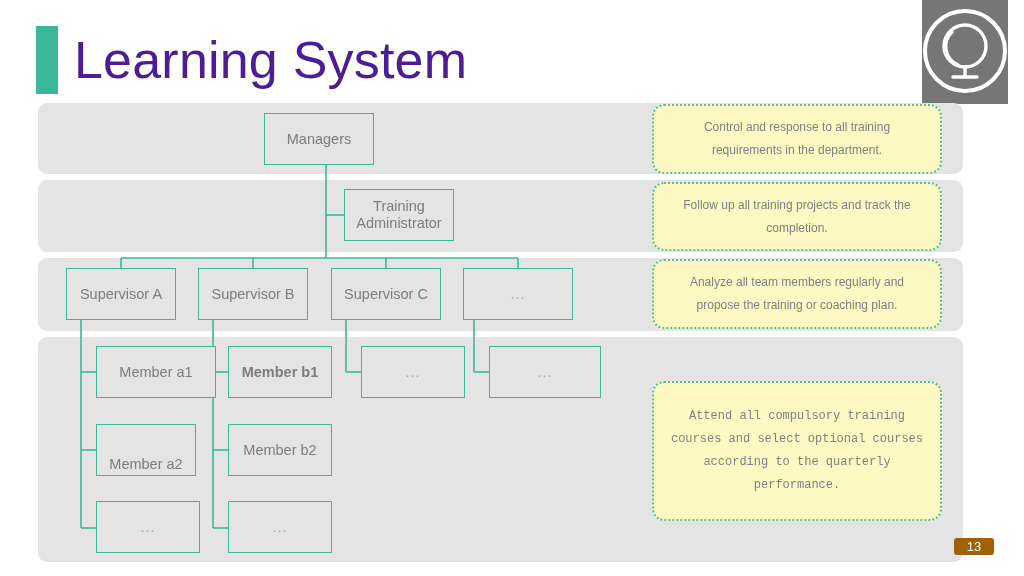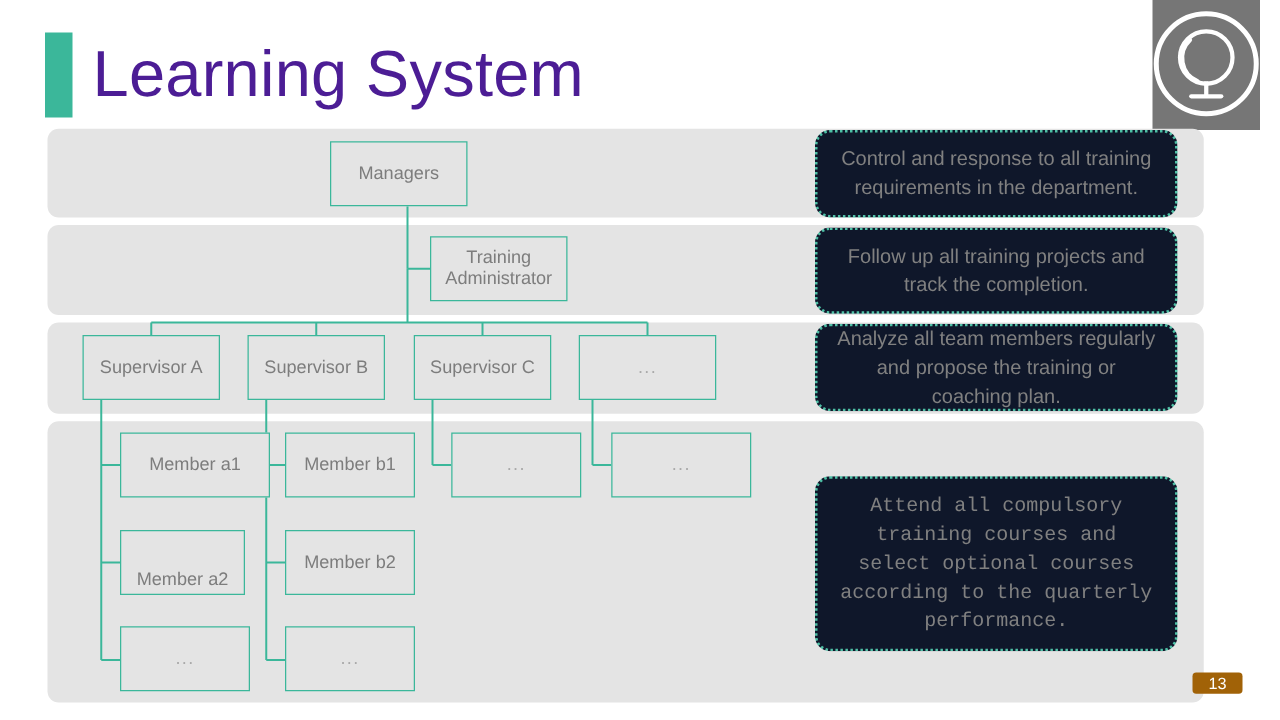--- a/index.html
+++ b/index.html
@@ -97,39 +97,39 @@
 
   #box-managers      { left: 264px; top: 113px; width: 110px; height: 52px; }
   #box-trainingadmin { left: 344px; top: 189px; width: 110px; height: 52px; }
 
   #box-supa { left: 66px;  top: 268px; width: 110px; height: 52px; }
   #box-supb { left: 198px; top: 268px; width: 110px; height: 52px; }
   #box-supc { left: 331px; top: 268px; width: 110px; height: 52px; }
   #box-supd { left: 463px; top: 268px; width: 110px; height: 52px; }
 
   #box-ma1 { left: 96px;  top: 346px; width: 120px; height: 52px; }
-  #box-mb1 { left: 228px; top: 346px; width: 104px; height: 52px; }
+  #box-mb1 { left: 228px; top: 346px; width: 104px; height: 52px; font-weight: bold; }
   #box-mc1 { left: 361px; top: 346px; width: 104px; height: 52px; }
   #box-md1 { left: 489px; top: 346px; width: 112px; height: 52px; }
 
   #box-ma2 { left: 96px;  top: 424px; width: 100px; height: 52px; align-items: flex-end; }
   #box-mb2 { left: 228px; top: 424px; width: 104px; height: 52px; }
 
   #box-ma3 { left: 96px;  top: 501px; width: 104px; height: 52px; }
   #box-mb3 { left: 228px; top: 501px; width: 104px; height: 52px; }
 
   
   .callout {
     position: absolute;
     box-sizing: border-box;
     border: 2.2px dotted #4fc0a6;
     border-radius: 12px;
-    background: #0f172a;
+    background: #fef9c3;
     color: #808080;
-    font-size: 16px;
+    font-size: 12px;
     line-height: 23px;
     display: flex;
     align-items: center;
     justify-content: center;
     text-align: center;
     padding: 6px 14px;
   }
   #callout-1 { left: 652px; top: 104px; width: 290px; height: 70px; }
   #callout-2 { left: 652px; top: 182px; width: 290px; height: 69px; }
   #callout-3 { left: 652px; top: 259px; width: 290px; height: 70px; }

